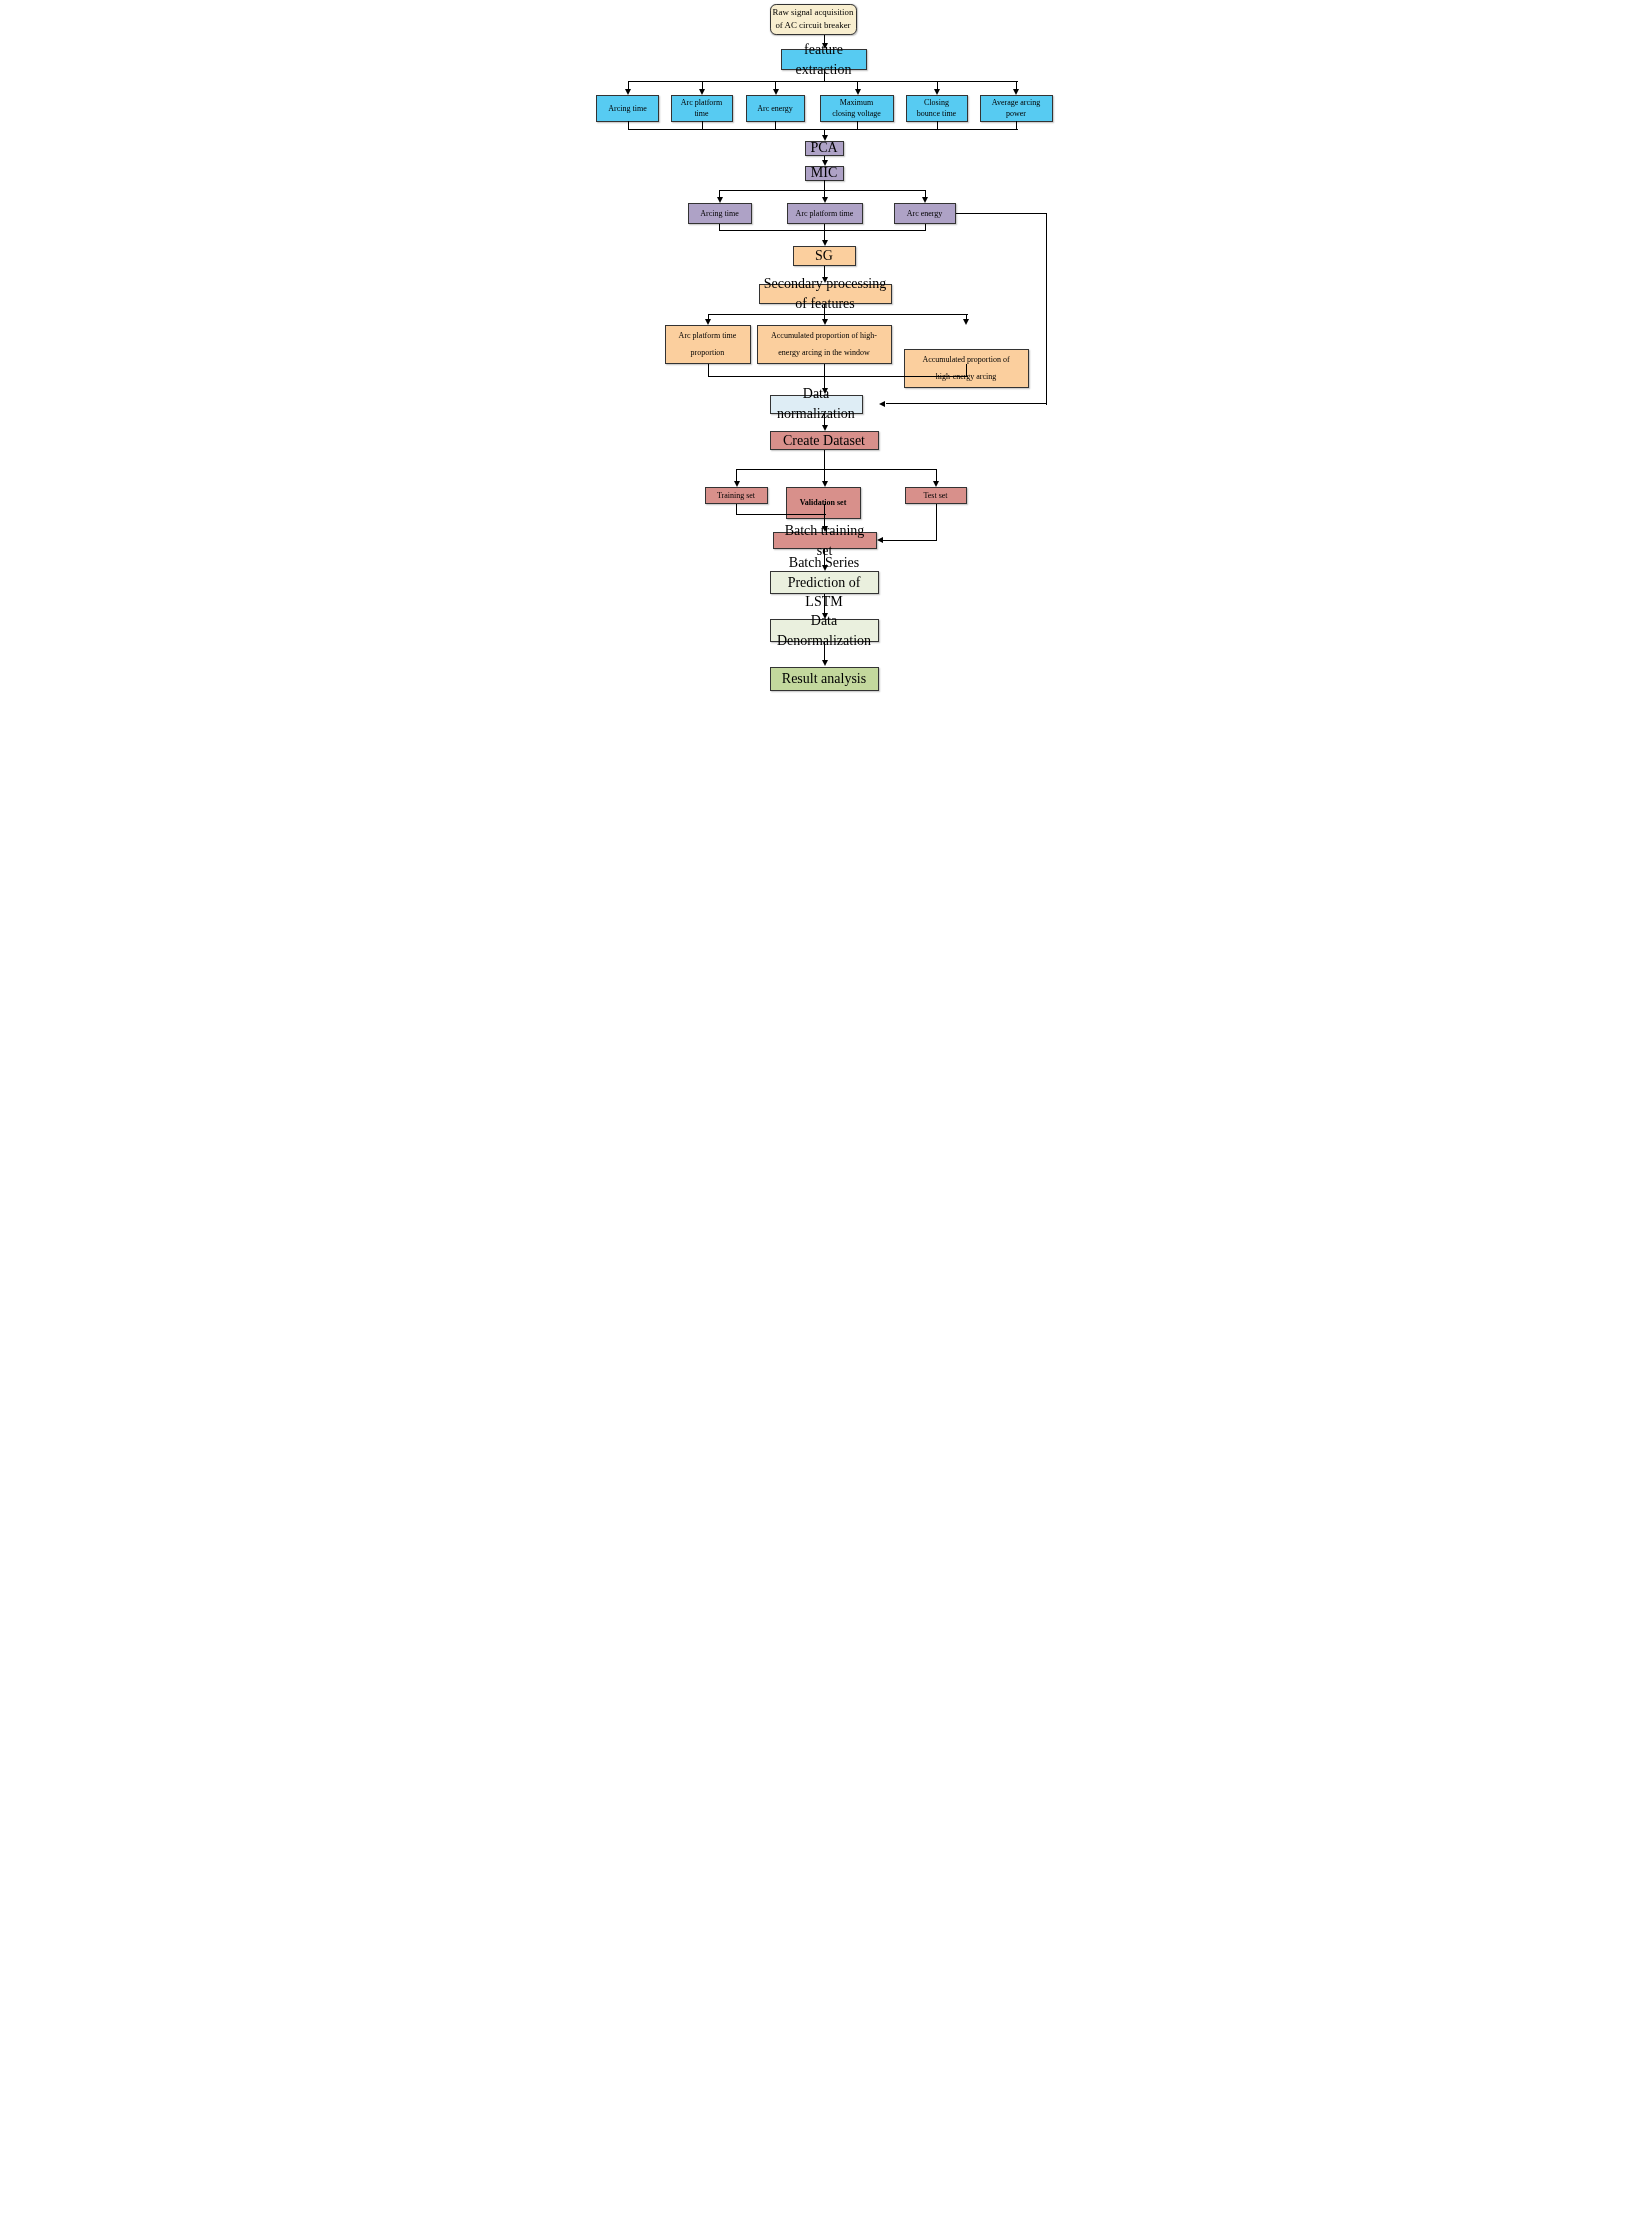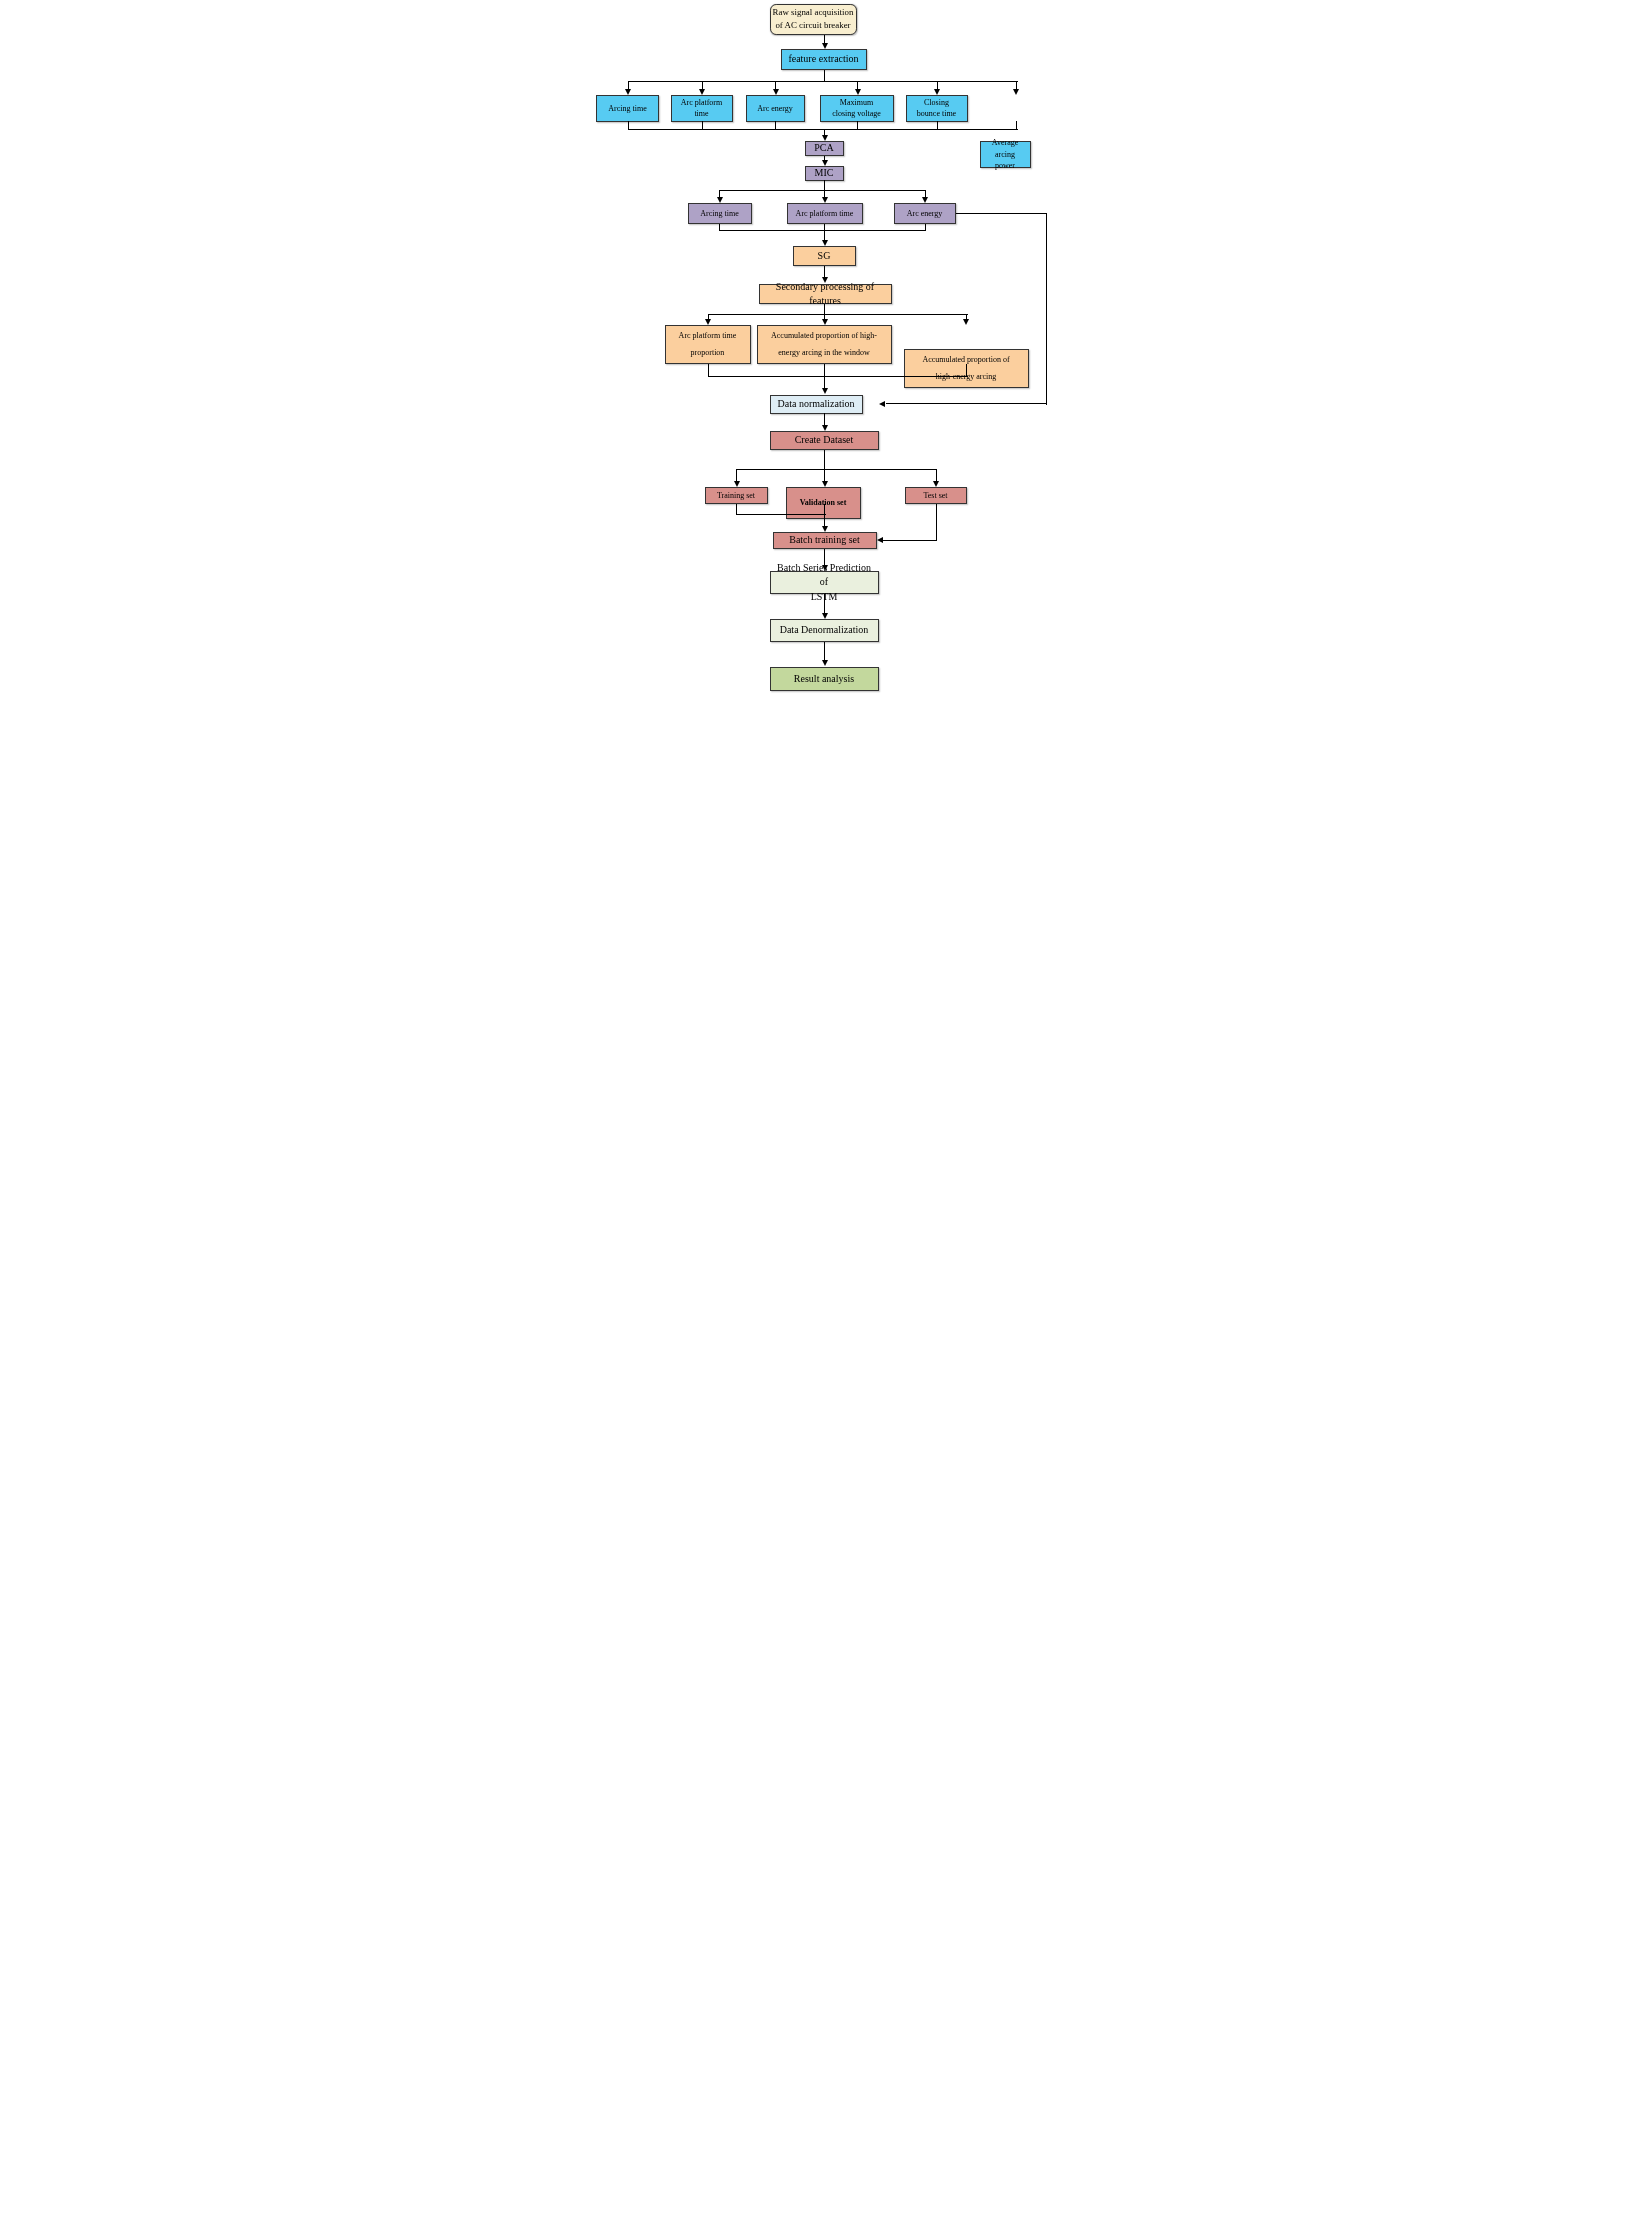--- a/index.html
+++ b/index.html
@@ -13,21 +13,21 @@
   }
   .node{
     position:absolute;
     box-sizing:border-box;
     display:flex;align-items:center;justify-content:center;
     text-align:center;
     white-space:pre-line;
     border:0.7px solid var(--border);
     box-shadow:0.9px 0.9px 1.3px rgba(100,100,100,.40);
     line-height:1.42;
-    font-size:10px;
+    font-size:14px;
     padding:0.9px 1.8px;
   }
   .cream{background:var(--cream);border-radius:6.2px;}
   .blue{background:var(--blue);}
   .purple{background:var(--purple);}
   .orange{background:var(--orange);}
   .paleblue{background:var(--pale_blue);}
   .salmon{background:var(--salmon);}
   .palegreen{background:var(--pale_green);}
   .green{background:var(--green);}
@@ -52,21 +52,21 @@
   <div class="node blue" style="left:188px;top:49px;width:86px;height:21px;">feature extraction</div>
 
   <div class="node blue fs18" style="left:3.5px;top:95px;width:63px;height:26.6px;">Arcing time</div>
   <div class="node blue fs18" style="left:78px;top:95px;width:62px;height:26.6px;text-align:center;">Arc platform
 time</div>
   <div class="node blue fs18" style="left:153px;top:95px;width:59px;height:26.6px;">Arc energy</div>
   <div class="node blue fs18" style="left:227px;top:95px;width:74px;height:26.6px;">Maximum
 closing voltage</div>
   <div class="node blue fs18" style="left:313px;top:95px;width:62px;height:26.6px;">Closing
 bounce time</div>
-  <div class="node blue fs18" style="left:387px;top:95px;width:51px;height:26.6px;margin-top:46px;">Average arcing
+  <div class="node blue fs18" style="left:387px;top:95px;width:73px;height:26.6px;">Average arcing
 power</div>
 
   <div class="node purple" style="left:212px;top:141px;width:39px;height:14.6px;">PCA</div>
   <div class="node purple" style="left:212px;top:166px;width:39px;height:14.6px;text-align:right;">MIC</div>
 
   <div class="node purple fs18" style="left:95px;top:203px;width:64px;height:21px;">Arcing time</div>
   <div class="node purple fs18" style="left:194px;top:203px;width:76px;height:21px;">Arc platform time</div>
   <div class="node purple fs18" style="left:301px;top:203px;width:62px;height:21px;">Arc energy</div>
 
   <div class="node orange" style="left:200px;top:246px;width:63px;height:19.5px;">SG</div>

